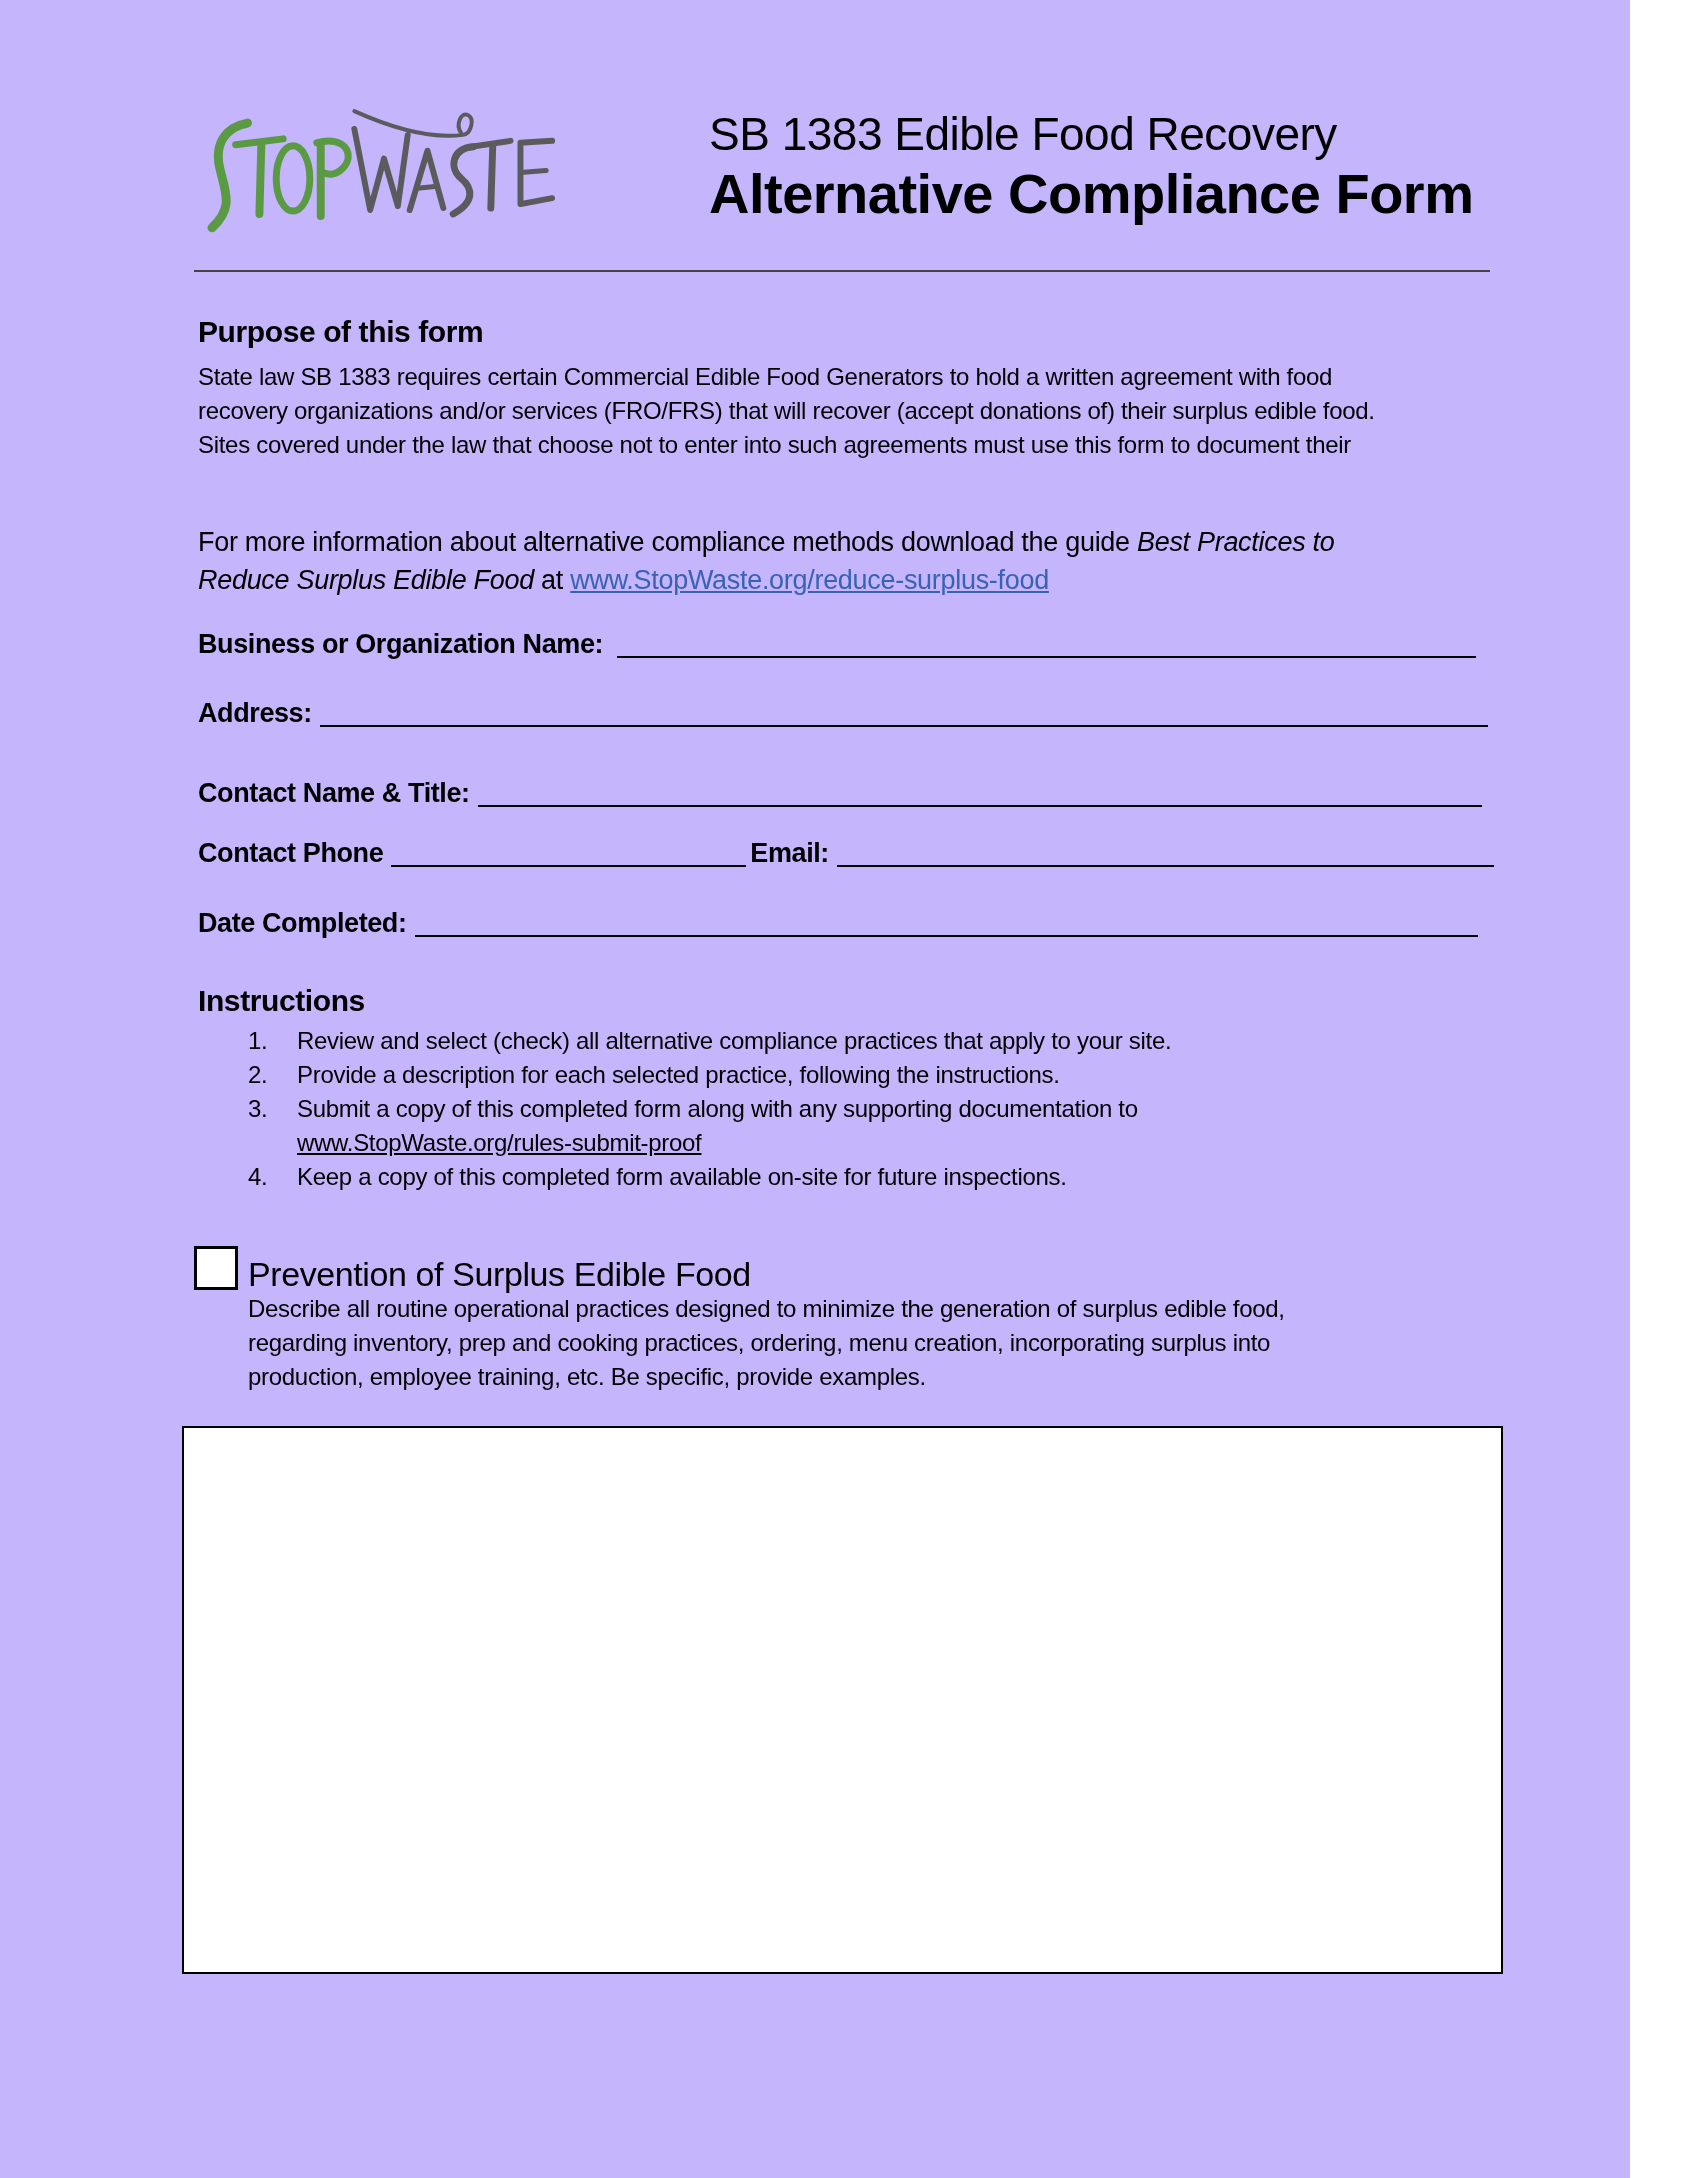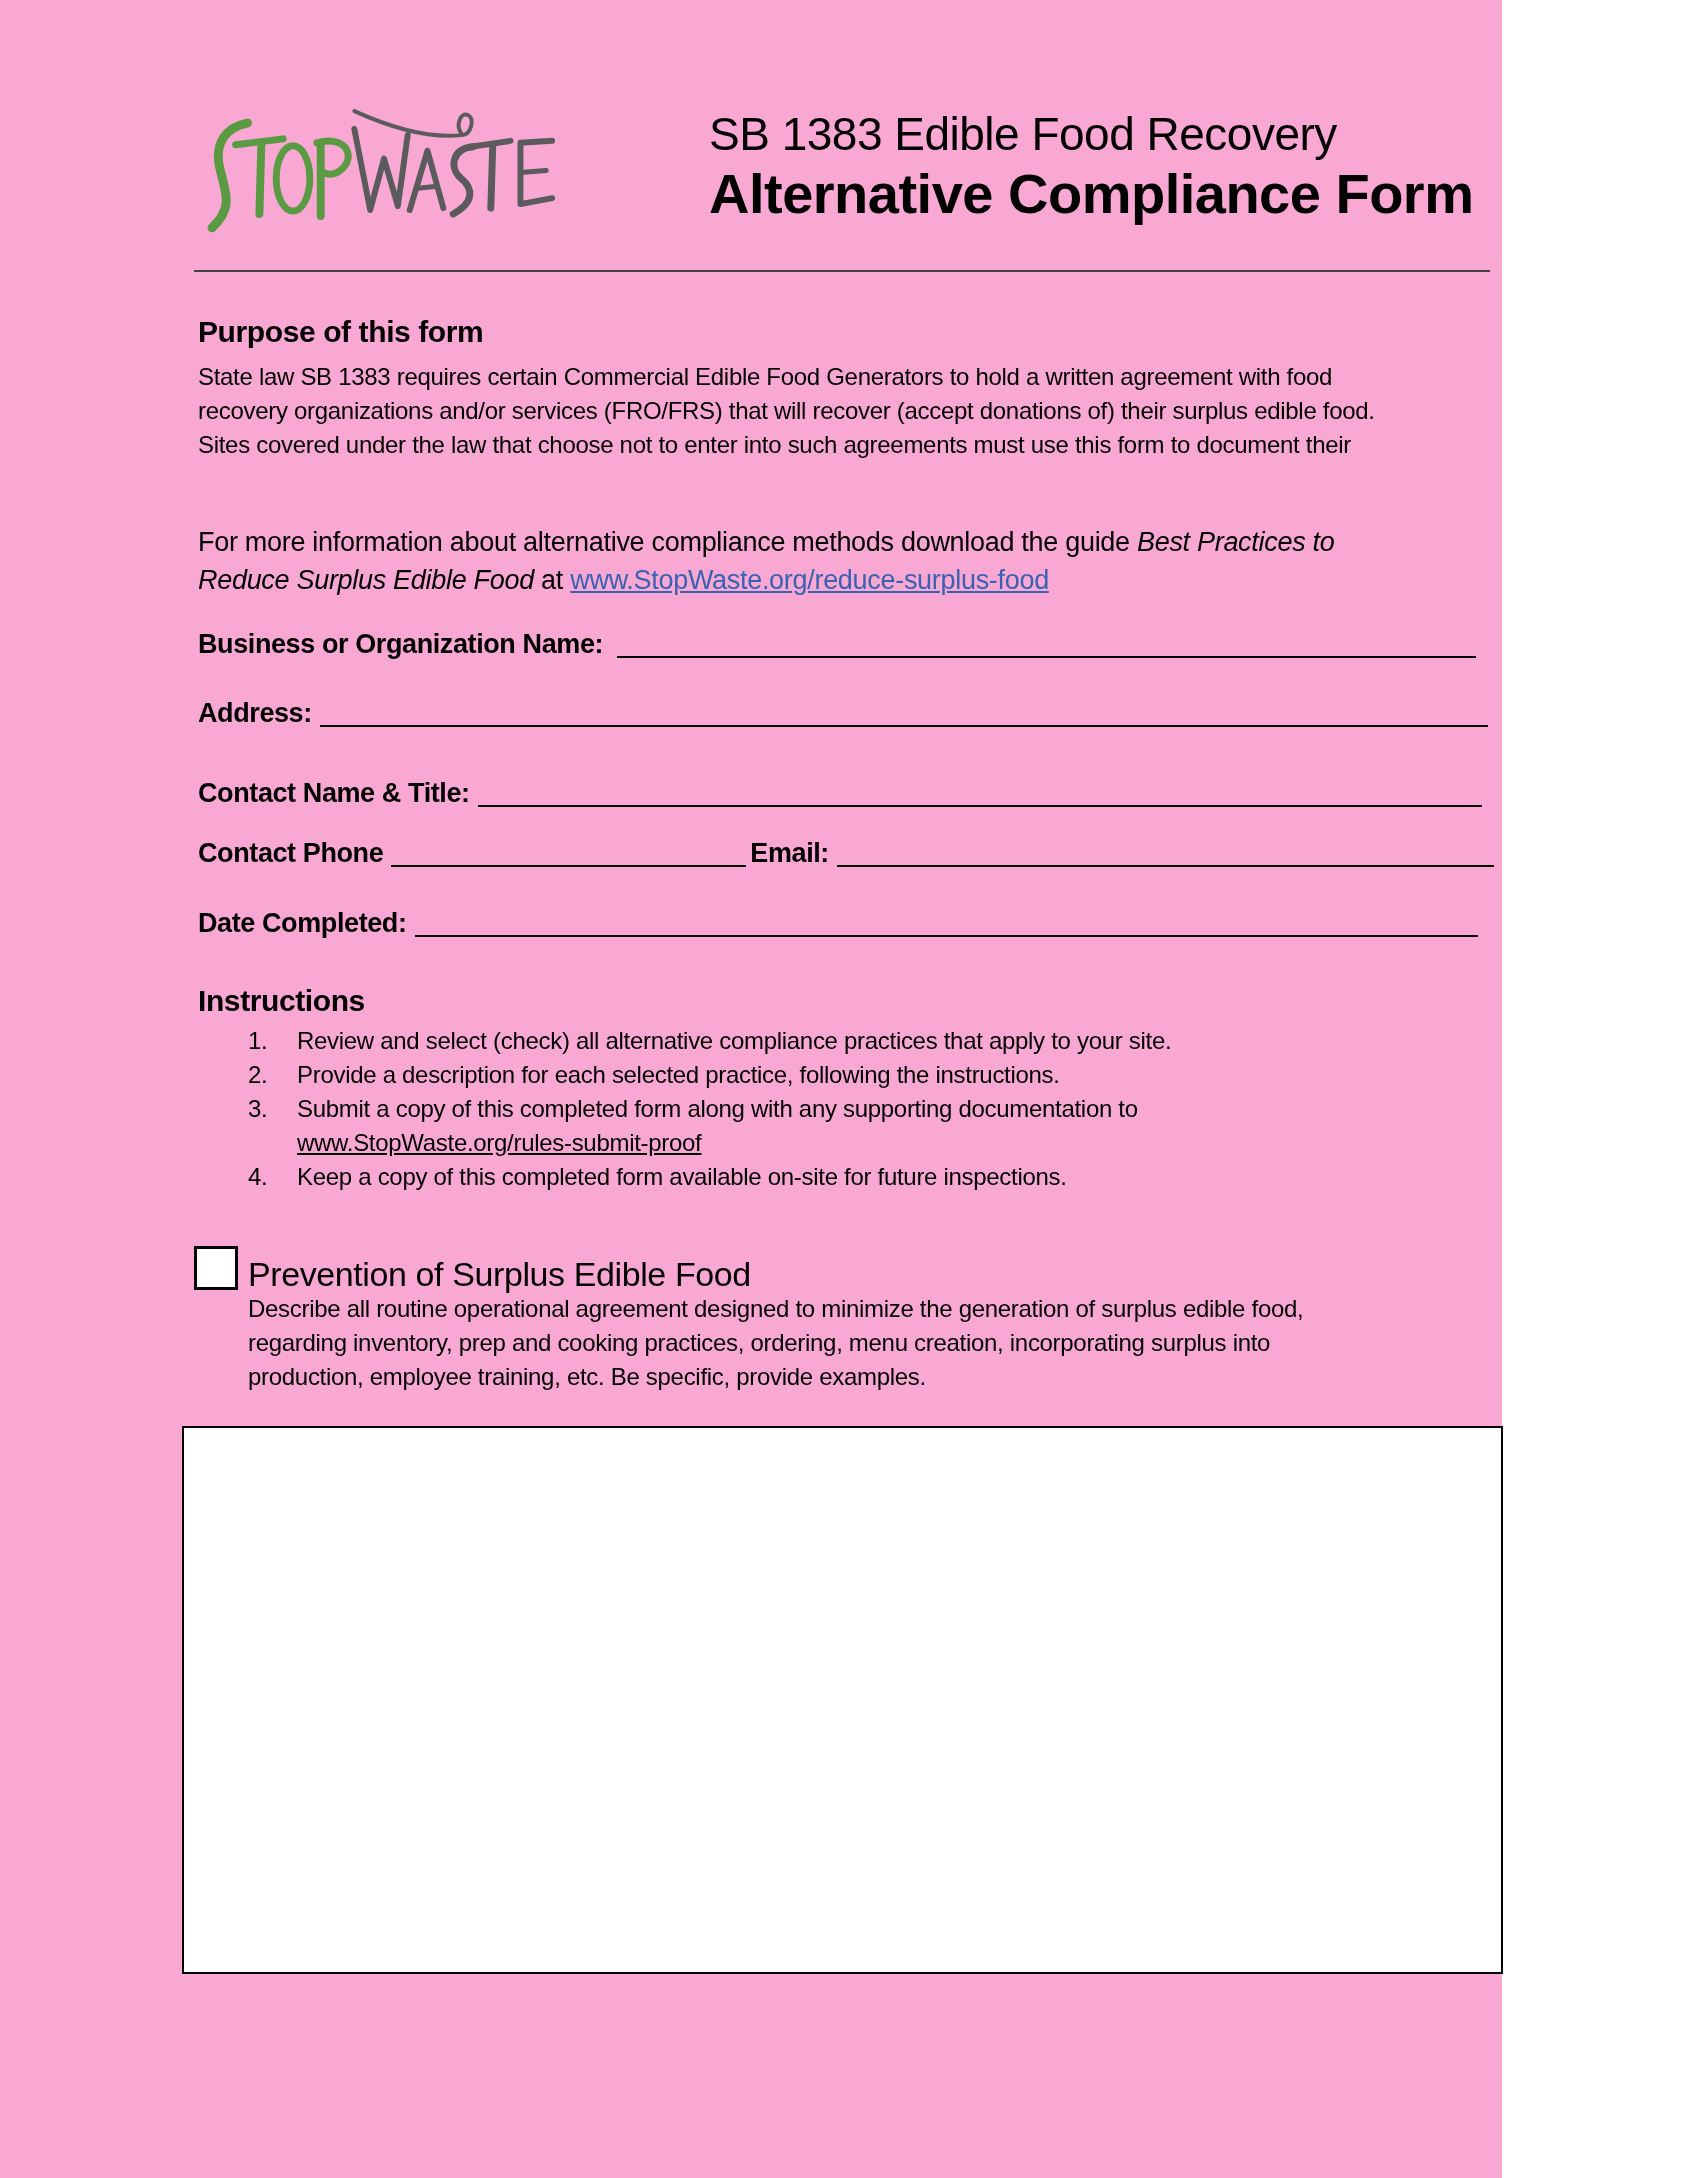--- a/index.html
+++ b/index.html
@@ -11,22 +11,22 @@
       width: 1683px;
       height: 2178px;
       position: relative;
       font-family: "Liberation Sans", "DejaVu Sans", sans-serif;
       color: #000000;
       overflow: hidden;
     }
     .page {
       position: absolute;
       left: 0; top: 0;
-      width: 1502px; height: 2178px;
-      background: #f9a8d4;
+      width: 1630px; height: 2178px;
+      background: #c4b5fd;
     }
 
     
     .logo {
       position: absolute;
       left: 206px;
       top: 99px;
       width: 356px;
       height: 139px;
     }
@@ -294,21 +294,21 @@
     </div>
     <div class="instr-item">
       <span class="instr-num">4.</span>
       <span>Keep a copy of this completed form available on-site for future inspections.</span>
     </div>
   </div>
 
   <div class="checkbox" role="checkbox"></div>
   <div class="prev-heading">Prevention of Surplus Edible Food</div>
   <div class="prev-desc">
-    <span class="line">Describe all routine operational agreement designed to minimize the generation of surplus edible food,</span>
+    <span class="line">Describe all routine operational practices designed to minimize the generation of surplus edible food,</span>
     <span class="line">regarding inventory, prep and cooking practices, ordering, menu creation, incorporating surplus into</span>
     <span class="line">production, employee training, etc. Be specific, provide examples.</span>
   </div>
 
   <textarea class="answer-box" style=""></textarea>
 
 </div>
 
 
 </body></html>

